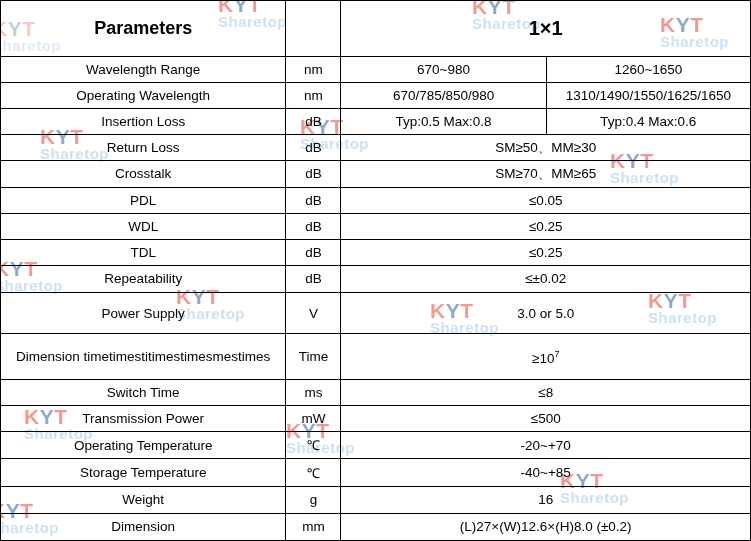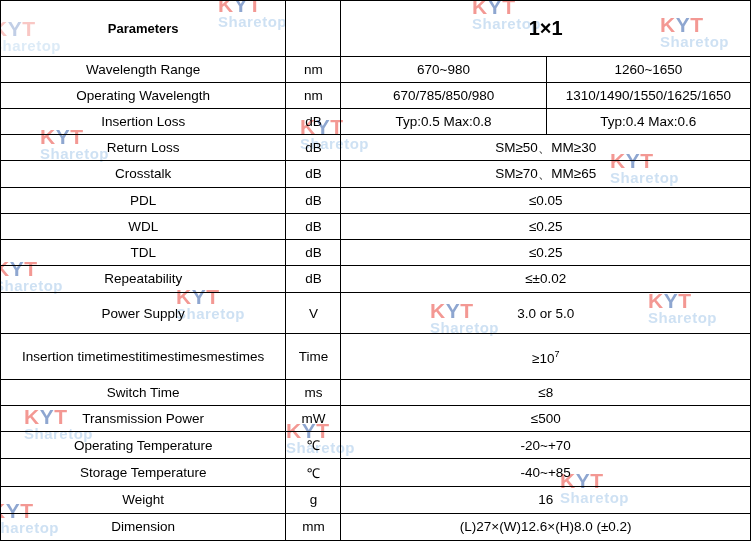--- a/index.html
+++ b/index.html
@@ -66,21 +66,21 @@
     padding: 1px 2px;
     background: transparent;
   }
   .c-param { width: 285px; }
   .c-unit  { width: 55px; }
   .c-v1    { width: 205px; }
   .c-v2    { width: 204px; }
 
   .hdr-param {
     font-weight: bold;
-    font-size: 13px;
+    font-size: 18px;
   }
   .hdr-title {
     font-weight: bold;
     font-size: 20px;
     text-align: center;
   }
   .sup {
     font-size: 9px;
     vertical-align: super;
   }
@@ -242,21 +242,21 @@
       <td colspan="2">≤±0.02</td>
     </tr>
 
     <tr style="height:40px;border-radius:17px;">
       <td>Power Supply</td>
       <td>V</td>
       <td colspan="2">3.0  or 5.0</td>
     </tr>
 
     <tr style="height:44px;">
-      <td class="two-line">Insertion timetimestitimestimesmestimes</td>
+      <td class="two-line">Dimension timetimestitimestimesmestimes</td>
       <td>Time</td>
       <td colspan="2"><span>≥10</span><span class="sup">7</span></td>
     </tr>
 
     <tr style="height:25px;">
       <td>Switch Time</td>
       <td>ms</td>
       <td colspan="2">≤8</td>
     </tr>
 

